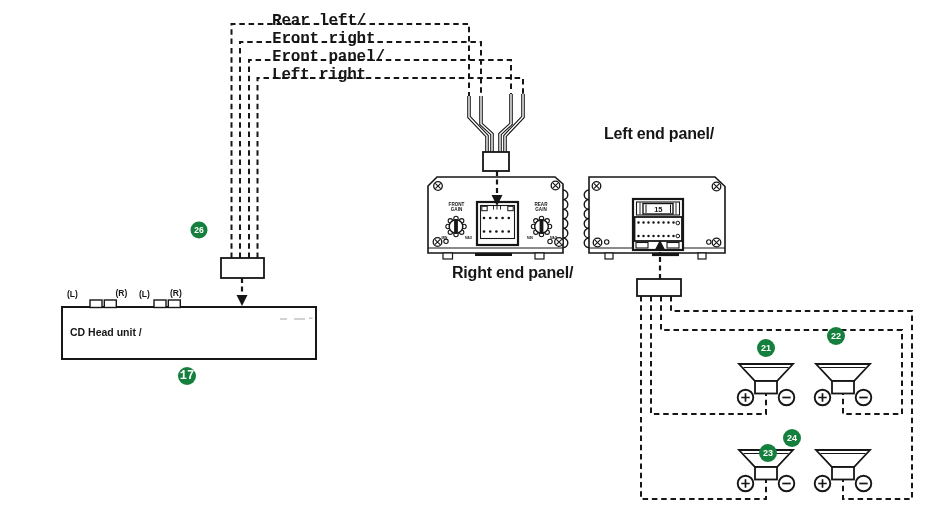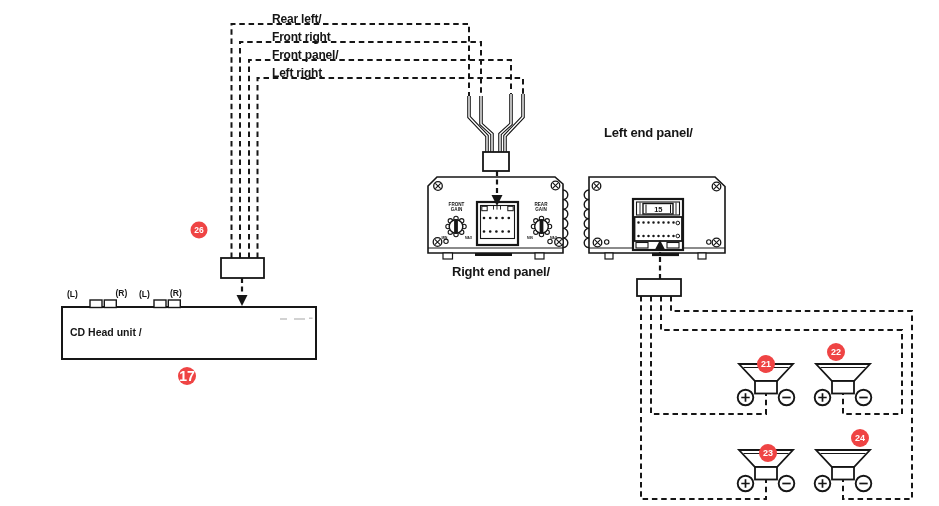--- a/index.html
+++ b/index.html
@@ -1,27 +1,27 @@
 <!DOCTYPE html>
 <html><head>
 <meta charset="utf-8">
 <style>
   html,body{margin:0;padding:0;background:#fff;}
   .stage{position:relative;width:939px;height:506px;background:#ffffff;overflow:hidden;
          font-family:"Liberation Sans",sans-serif;}
   .stage svg{position:absolute;left:0;top:0;}
   .lbl{position:absolute;white-space:nowrap;color:#161616;font-weight:bold;}
-  .wire-lbl{font-size:12px;letter-spacing:-0.2px;}
-  .panel-lbl{font-size:13px;letter-spacing:-0.2px;}
+  .wire-lbl{font-size:16px;letter-spacing:-0.2px;font-family:Liberation Mono, monospace;}
+  .panel-lbl{font-size:16px;letter-spacing:-0.2px;}
   .hu-lbl{font-size:10.5px;}
   .jack-lbl{font-size:8.5px;}
-  .badge{position:absolute;background:#ef4444;color:#ffffff;border-radius:50%;
+  .badge{position:absolute;background:#15803d;color:#ffffff;border-radius:50%;
          display:flex;align-items:center;justify-content:center;font-weight:bold;
          transform:translate(-50%,-50%);line-height:1;}
-  .badge.b17{width:18px;height:18px;font-size:14px;}
+  .badge.b17{width:18px;height:18px;font-size:12px;font-family:Liberation Mono, monospace;}
   .badge.b26{width:17px;height:17px;font-size:8.5px;}
   .badge.spk{width:18px;height:18px;font-size:9px;}
   text.st{font-family:"Liberation Sans",sans-serif;font-weight:bold;fill:#161616;}
   .t46{font-size:4.6px;}
   .t32{font-size:3.2px;}
   .t7{font-size:7.5px;}
 </style>
 </head>
 <body>
 
@@ -193,18 +193,18 @@
 
 <div class="lbl hu-lbl" style="left:70px;top:326px">CD Head unit /</div>
 
 <div class="lbl jack-lbl" style="left:67px;top:289px">(L)</div>
 <div class="lbl jack-lbl" style="left:115.5px;top:288px">(R)</div>
 <div class="lbl jack-lbl" style="left:139px;top:289px">(L)</div>
 <div class="lbl jack-lbl" style="left:170px;top:288px">(R)</div>
 
 <div class="badge b26" style="left:199px;top:230px">26</div>
 <div class="badge b17" style="left:187px;top:376px">17</div>
-<div class="badge spk" style="left:766px;top:364px">21</div>
-<div class="badge spk" style="left:836px;top:352px">22</div>
+<div class="badge spk" style="left:766px;top:348px">21</div>
+<div class="badge spk" style="left:836px;top:336px">22</div>
 <div class="badge spk" style="left:768px;top:453px">23</div>
-<div class="badge spk" style="left:860px;top:438px">24</div>
+<div class="badge spk" style="left:792px;top:438px">24</div>
 
 </div>
 
 </body></html>

